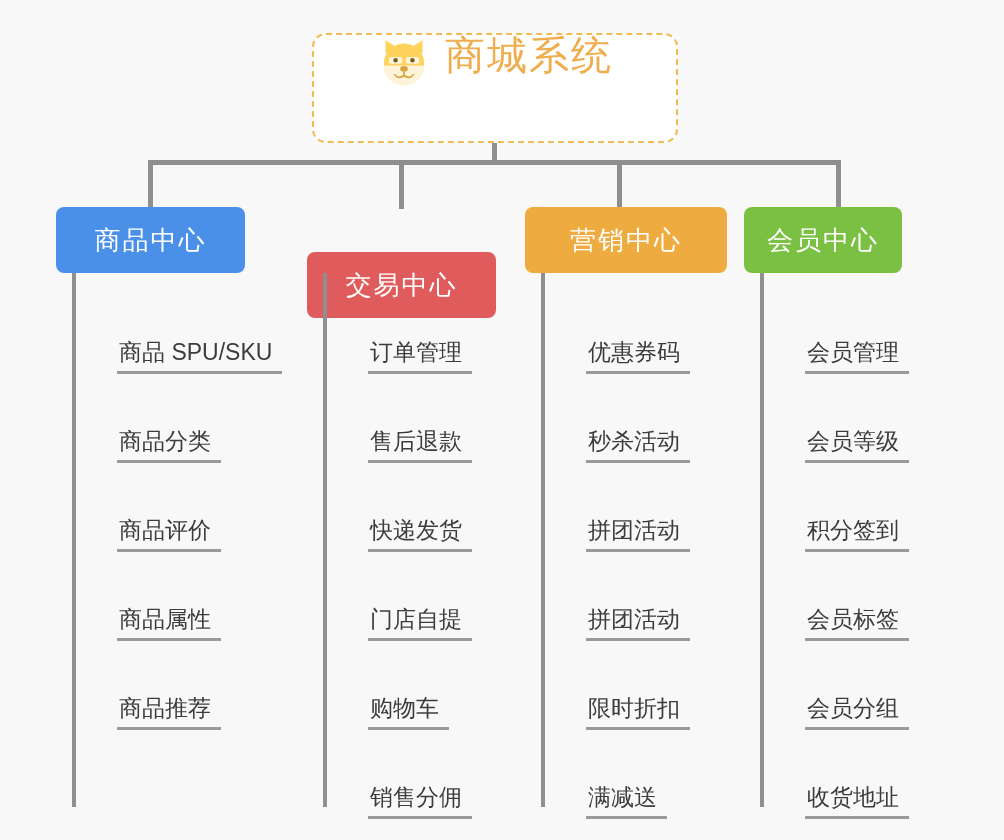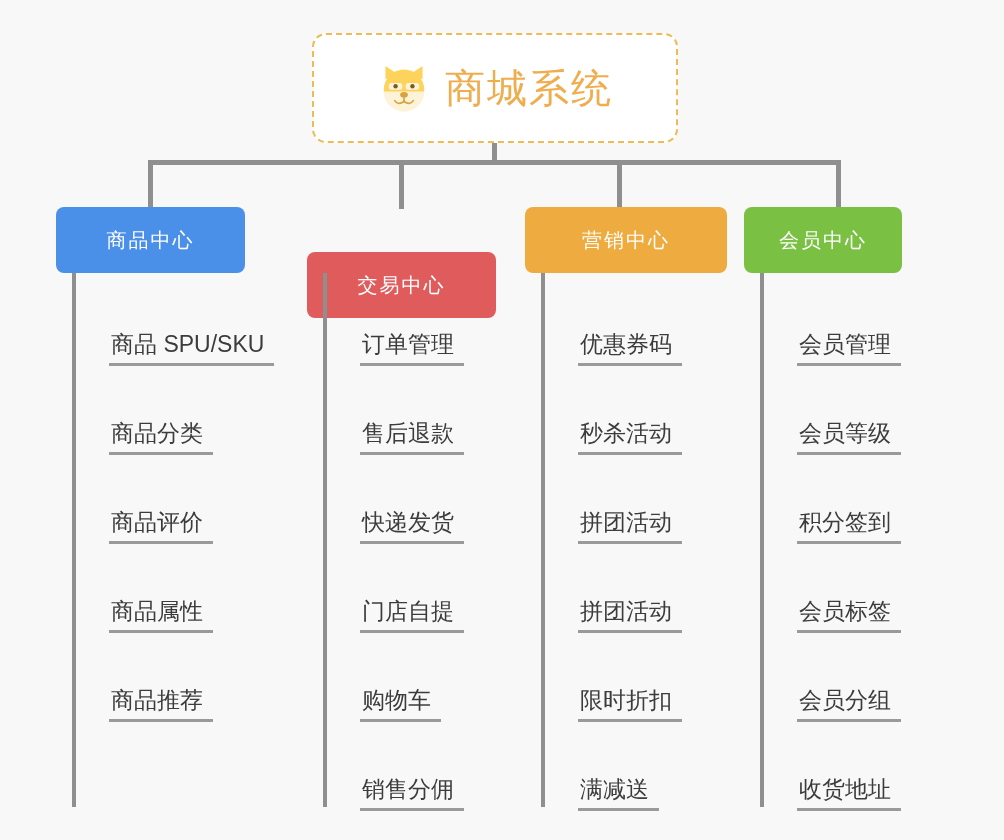--- a/index.html
+++ b/index.html
@@ -25,21 +25,21 @@
   .root-node {
     position: absolute;
     left: 312px;
     top: 33px;
     width: 366px;
     height: 110px;
     background: #ffffff;
     border: 2px dashed #efbb55;
     border-radius: 14px;
     display: flex;
-    align-items: center;
+    align-items: flex-start;
     justify-content: center;
     gap: 14px;
   }
   .root-icon {
     width: 54px;
     height: 54px;
     flex: 0 0 auto;
     display: block;
   }
   .root-title {
@@ -67,41 +67,41 @@
     position: absolute;
     top: 0;
     left: 0;
     height: 66px;
     border-radius: 8px;
     display: flex;
     align-items: center;
     justify-content: center;
   }
   .cat-label {
-    font-size: 20px;
+    font-size: 26px;
     color: #ffffff;
     letter-spacing: 2px;
     white-space: nowrap;
     line-height: 1;
   }
 
   
   .spine {
     position: absolute;
     left: 16px;
     top: 66px;
     width: 4px;
     background: #8f8f8f;
   }
   .leaf-list {
     position: absolute;
     left: 16px;
     top: 66px;
     margin: 0;
-    padding: 4px;
+    padding: 12px;
     list-style: none;
   }
   .leaf {
     position: relative;
     height: 89px;
     display: flex;
     align-items: flex-end;
   }
   .leaf-inner {
     display: inline-block;

